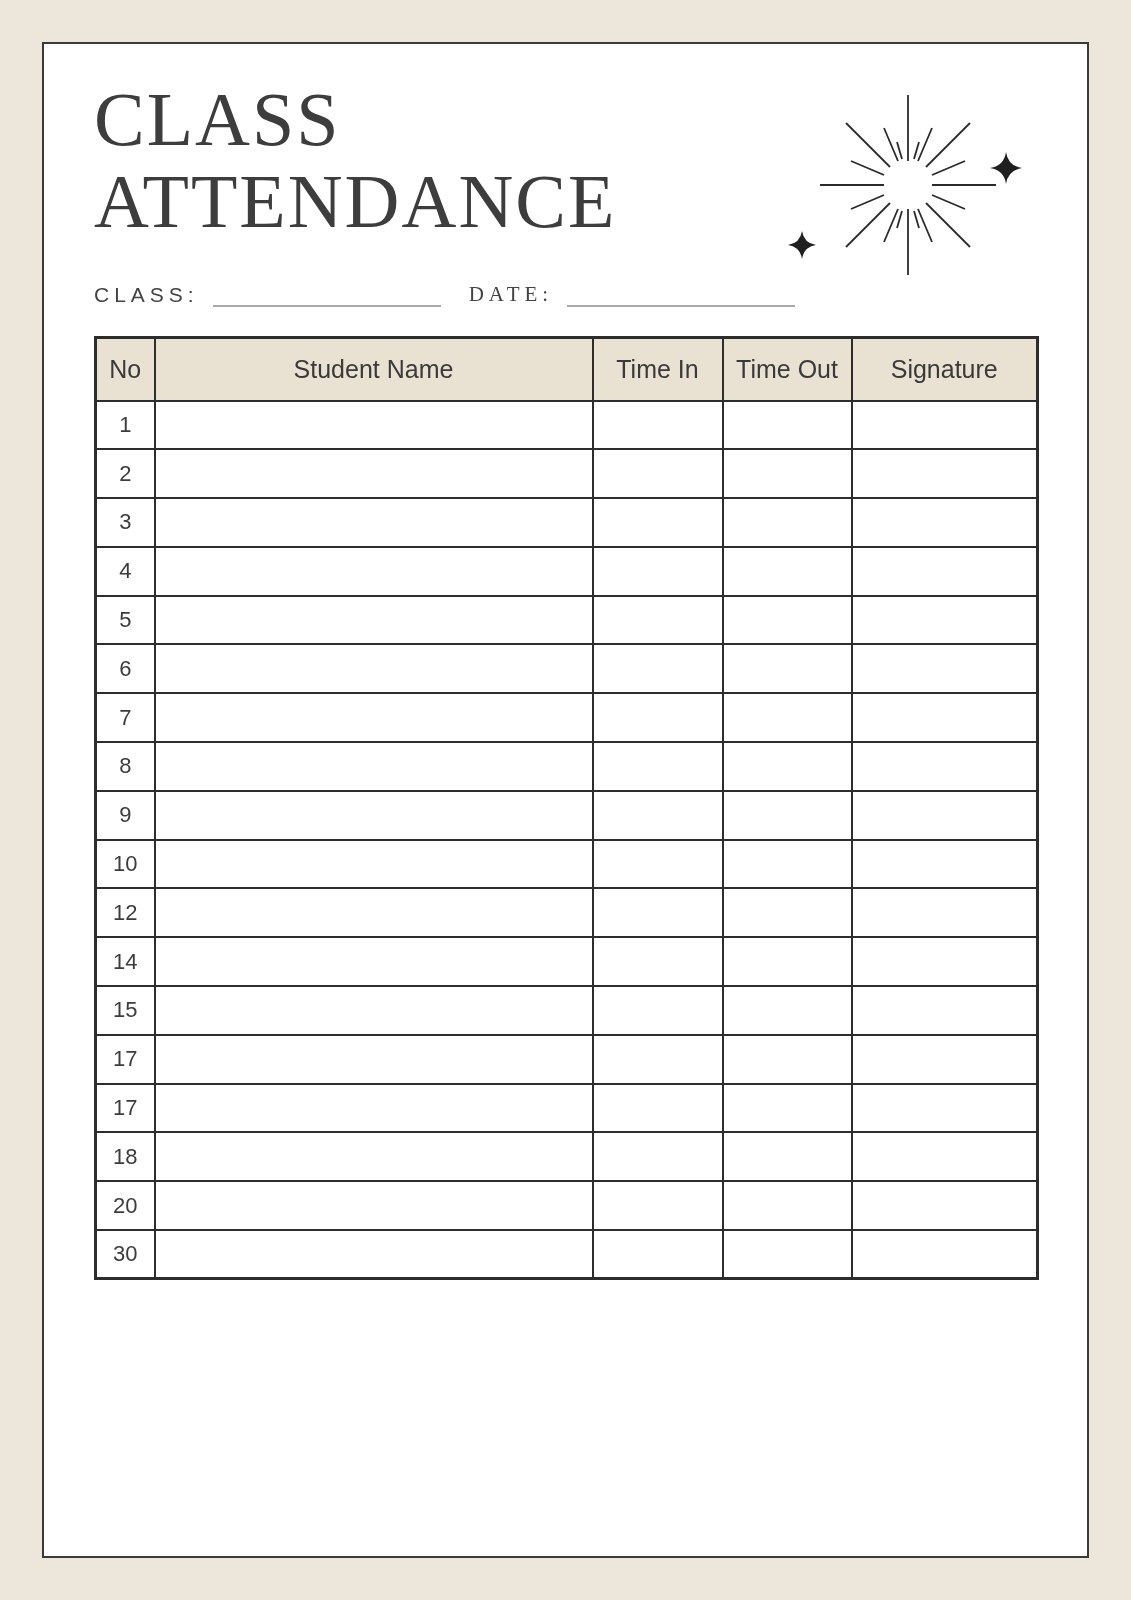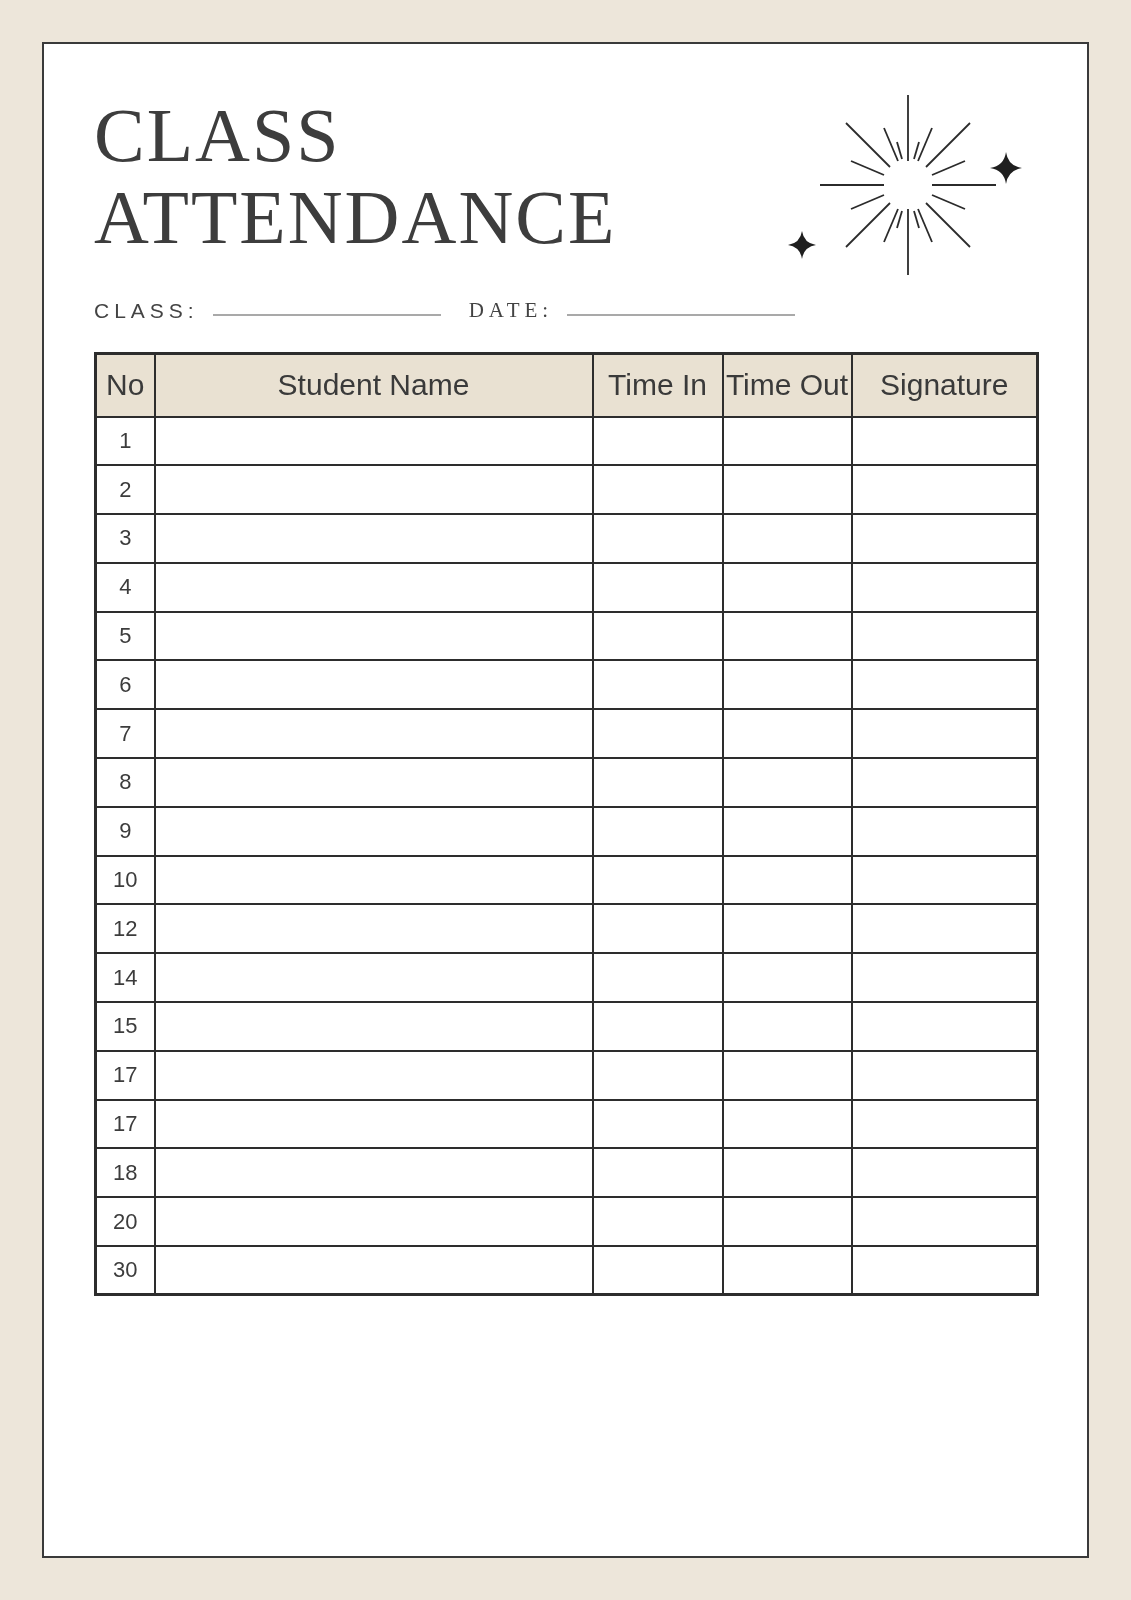--- a/index.html
+++ b/index.html
@@ -21,21 +21,21 @@
   }
   .sheet{
     position:absolute;
     left:42px; top:42px; right:42px; bottom:42px;
     background:var(--sheet-bg);
     border:2px solid var(--sheet-border);
     padding:0 50px;
   }
   
   .title-block{
-    margin-top:50px;
+    margin-top:34px;
   }
   .title-line{
     display:block;
     font-family:"Liberation Serif", serif;
     font-weight:400;
     font-size:76px;
     line-height:82px;
     letter-spacing:2px;
     color:var(--ink);
   }
@@ -43,20 +43,21 @@
   .decoration{
     position:absolute;
     left:724px; top:36px;
     width:262px; height:212px;
   }
   .decoration svg{display:block;width:100%;height:100%;}
   
   .fields{
     margin-top:42px;
     display:flex;
+    align-items:flex-end;
   }
   .field-label{
     font-size:21px;
     letter-spacing:5px;
     color:#434343;
     line-height:1;
   }
   .field-line{
     display:inline-block;
     width:228px;
@@ -76,21 +77,21 @@
     margin-top:31px;
     border:3px solid var(--grid);
   }
   th,td{
     border:2px solid var(--grid);
     font-weight:400;
   }
   thead th{
     background:var(--header-bg);
     height:63px;
-    font-size:30px;
+    font-size:25px;
     color:#3a3a3a;
     text-align:center;
   }
   tbody td{height:48.8px;}
   td.c-no{
     text-align:center;
     font-size:22px;
     color:#3c3c3c;
   }
   col.w-no{width:59px;}

